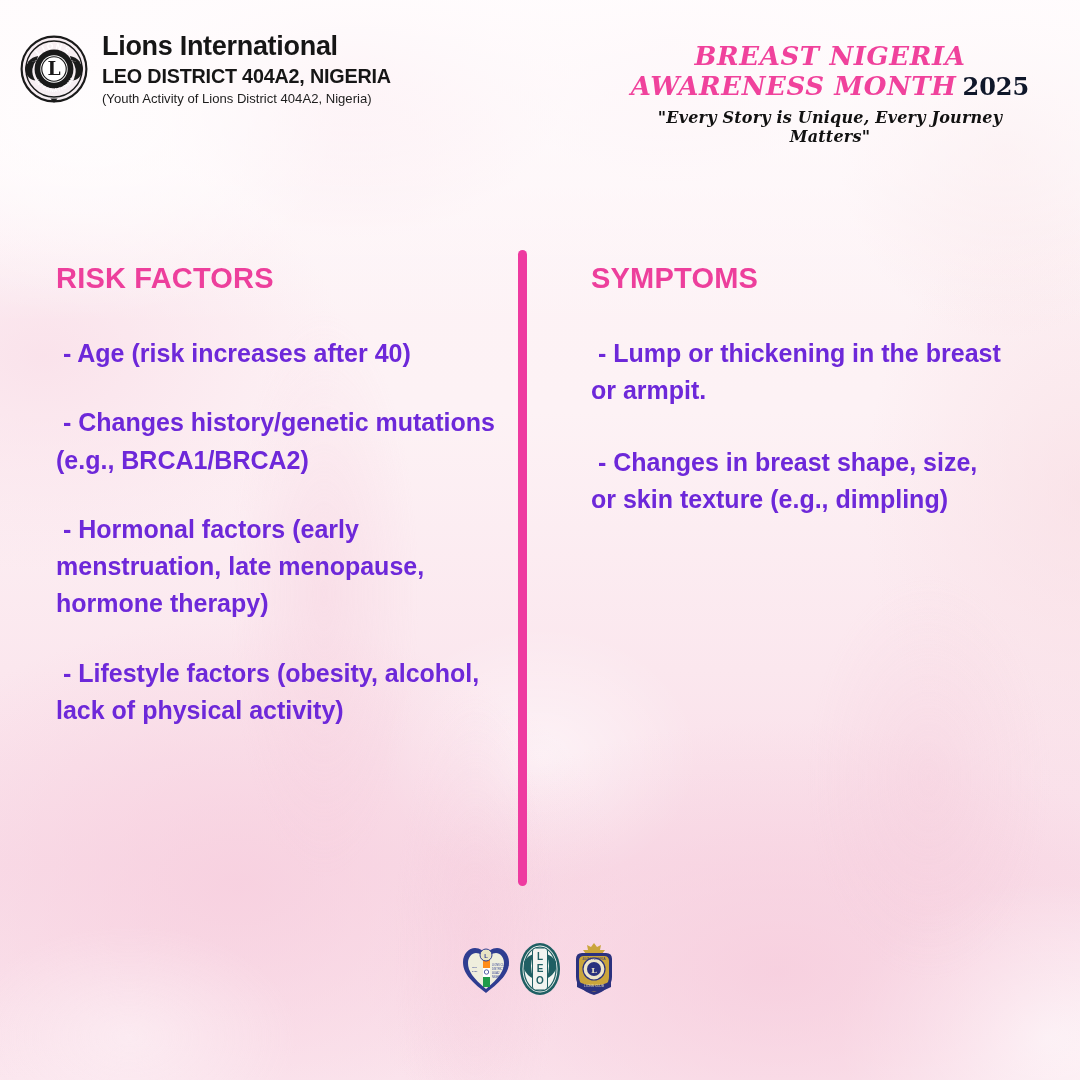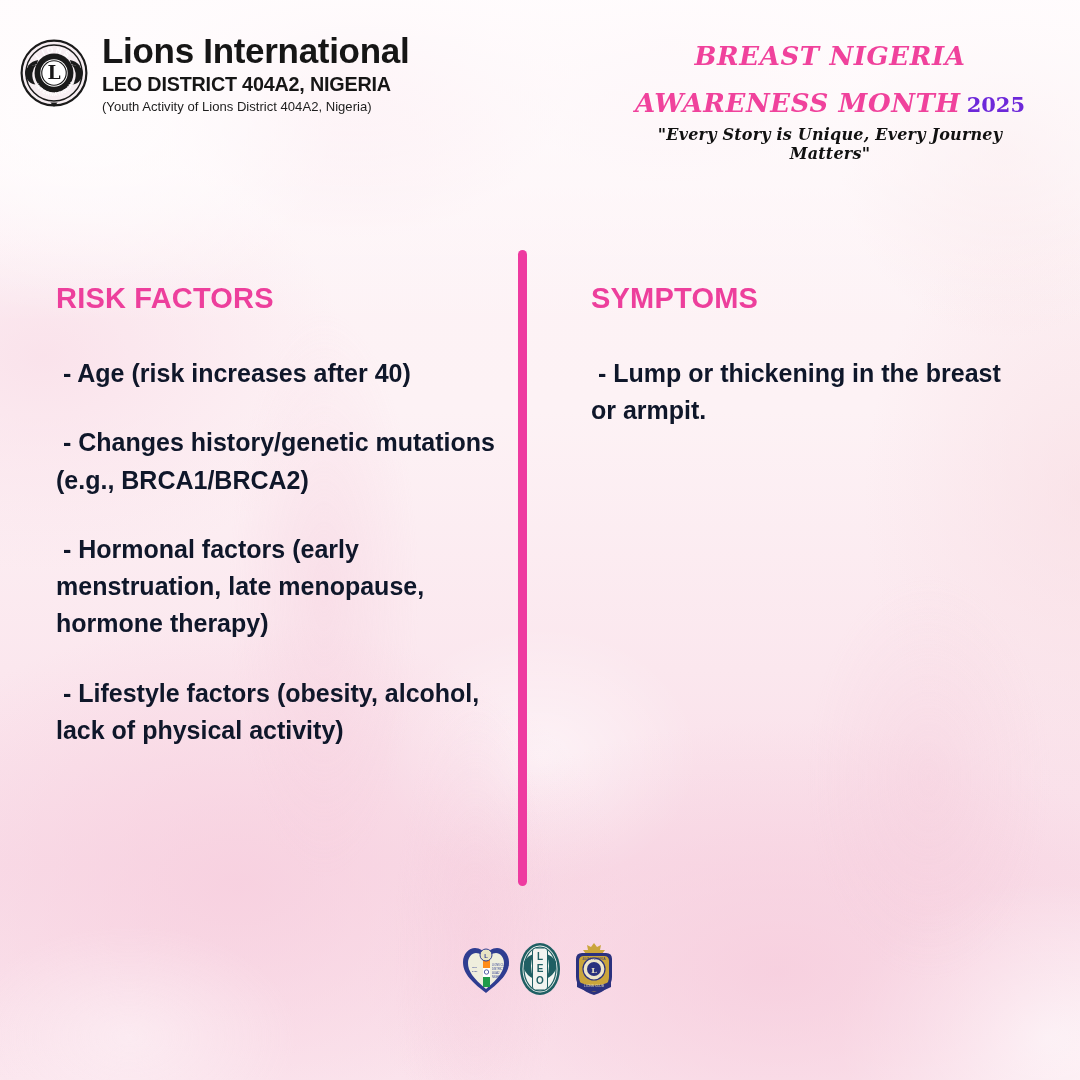--- a/index.html
+++ b/index.html
@@ -78,21 +78,21 @@
   .lions-emblem {
     width: 72px;
     height: 72px;
     flex: 0 0 72px;
   }
   .brand-text {
     margin-left: 12px;
     line-height: 1;
   }
   .brand-line1 {
-    font-size: 35px;
+    font-size: 27px;
     font-weight: bold;
     color: #161616;
     letter-spacing: -0.3px;
   }
   .brand-line2 {
     font-size: 21px;
     font-weight: bold;
     color: #161616;
     letter-spacing: -0.2px;
     margin-top: 5px;
@@ -121,36 +121,36 @@
     font-size: 26px;
     letter-spacing: 0.6px;
     color: #f0429c;
     line-height: 1.12;
   }
   .camp-l2row {
     display: flex;
     justify-content: center;
     align-items: baseline;
     line-height: 1.12;
-    margin-top: 18px;
+    margin-top: 1px;
     text-align: center;
   }
   .camp-l2 {
     font-family: "DejaVu Serif", serif;
     font-style: italic;
     font-weight: bold;
     font-size: 26px;
     letter-spacing: 0.6px;
     color: #f0429c;
   }
   .camp-year {
     font-family: "DejaVu Serif", serif;
     font-weight: bold;
-    font-size: 21px;
-    color: #6d28d9;
+    font-size: 24px;
+    color: #0f172a;
     margin-left: 6px;
   }
   .camp-tag {
     font-family: "DejaVu Serif", serif;
     font-style: italic;
     font-weight: bold;
     font-size: 16px;
     color: #111111;
     margin-top: 7px;
     letter-spacing: 0.2px;
@@ -171,41 +171,40 @@
   .columns {
     position: absolute;
     top: 262px;
     left: 0;
     right: 0;
     height: 640px;
   }
   .col {
     position: absolute;
     top: 0;
-    margin-top: 20px;
   }
   .col-left  { left: 56px;  width: 440px; }
   .col-right { left: 591px; width: 418px; }
 
   .col-title {
     font-size: 29px;
     font-weight: bold;
     color: #ed3f9c;
     letter-spacing: 0.2px;
     margin: 0 0 40px 0;
   }
   .bullets {
     margin: 0;
     padding: 0;
     list-style: none;
   }
   .bullet {
     font-size: 25px;
     font-weight: bold;
-    color: #0f172a;
+    color: #6d28d9;
     line-height: 1.49;
     margin-bottom: 32px;
     white-space: pre-wrap;
   }
   .col-right .bullet { margin-bottom: 34px; }
 
   
   .footer-logos {
     position: absolute;
     left: 0; right: 0;
@@ -287,20 +286,21 @@
         <li class="bullet"> - Changes history/genetic mutations (e.g., BRCA1/BRCA2)</li>
         <li class="bullet"> - Hormonal factors (early menstruation, late menopause, hormone therapy)</li>
         <li class="bullet"> - Lifestyle factors (obesity, alcohol, lack of physical activity)</li>
       </ul>
     </div>
 
     <div class="col col-right">
       <h2 class="col-title">SYMPTOMS</h2>
       <ul class="bullets">
         <li class="bullet"> - Lump or thickening in the breast or armpit.</li>
+        <li class="bullet"> - Changes in breast shape, size, or skin texture (e.g., dimpling)</li>
       </ul>
     </div>
   </div>
 
   <div class="footer-logos">
 
     <span class="flogo">
       <svg width="50" height="54" viewBox="0 0 50 54" aria-hidden="true">
         <path d="M25 51 C8 38 2 30 2 20 C2 12 8 6 14 6 C19 6 23 9 25 13 C27 9 31 6 36 6 C42 6 48 12 48 20 C48 30 42 38 25 51 Z" fill="#2f3d91"></path>
         <path d="M25 47 C12 36 7 29 7 21 C7 15 11 11 15 11 C19 11 23 14 25 18 C27 14 31 11 35 11 C39 11 43 15 43 21 C43 29 38 36 25 47 Z" fill="#efeedd"></path>

